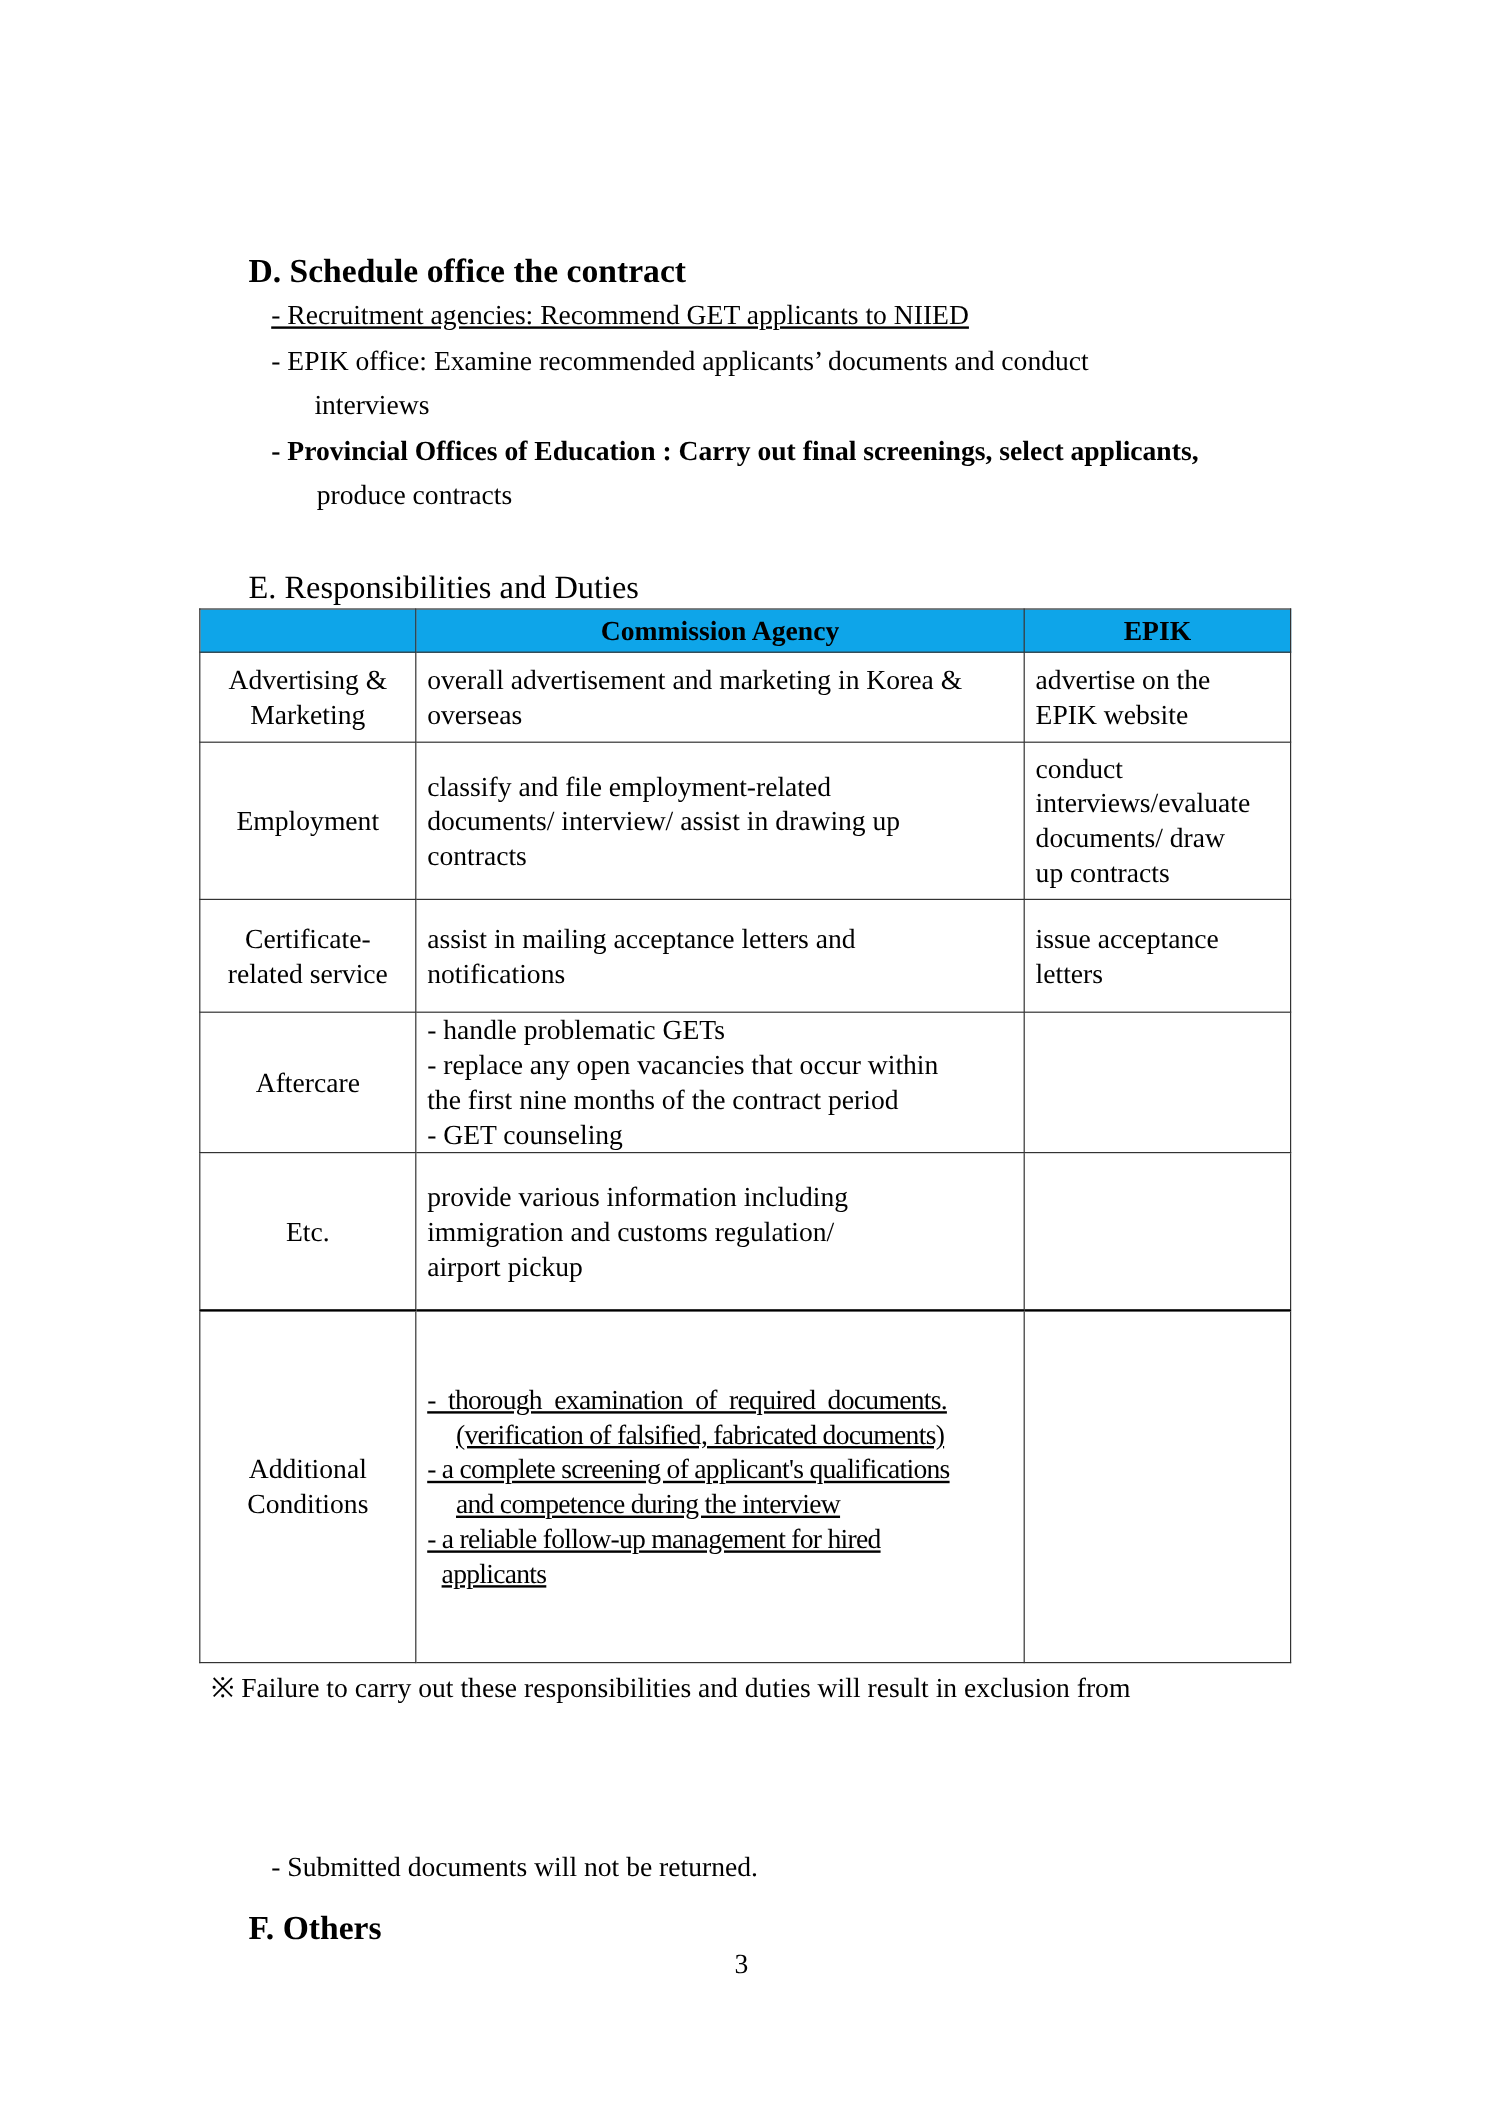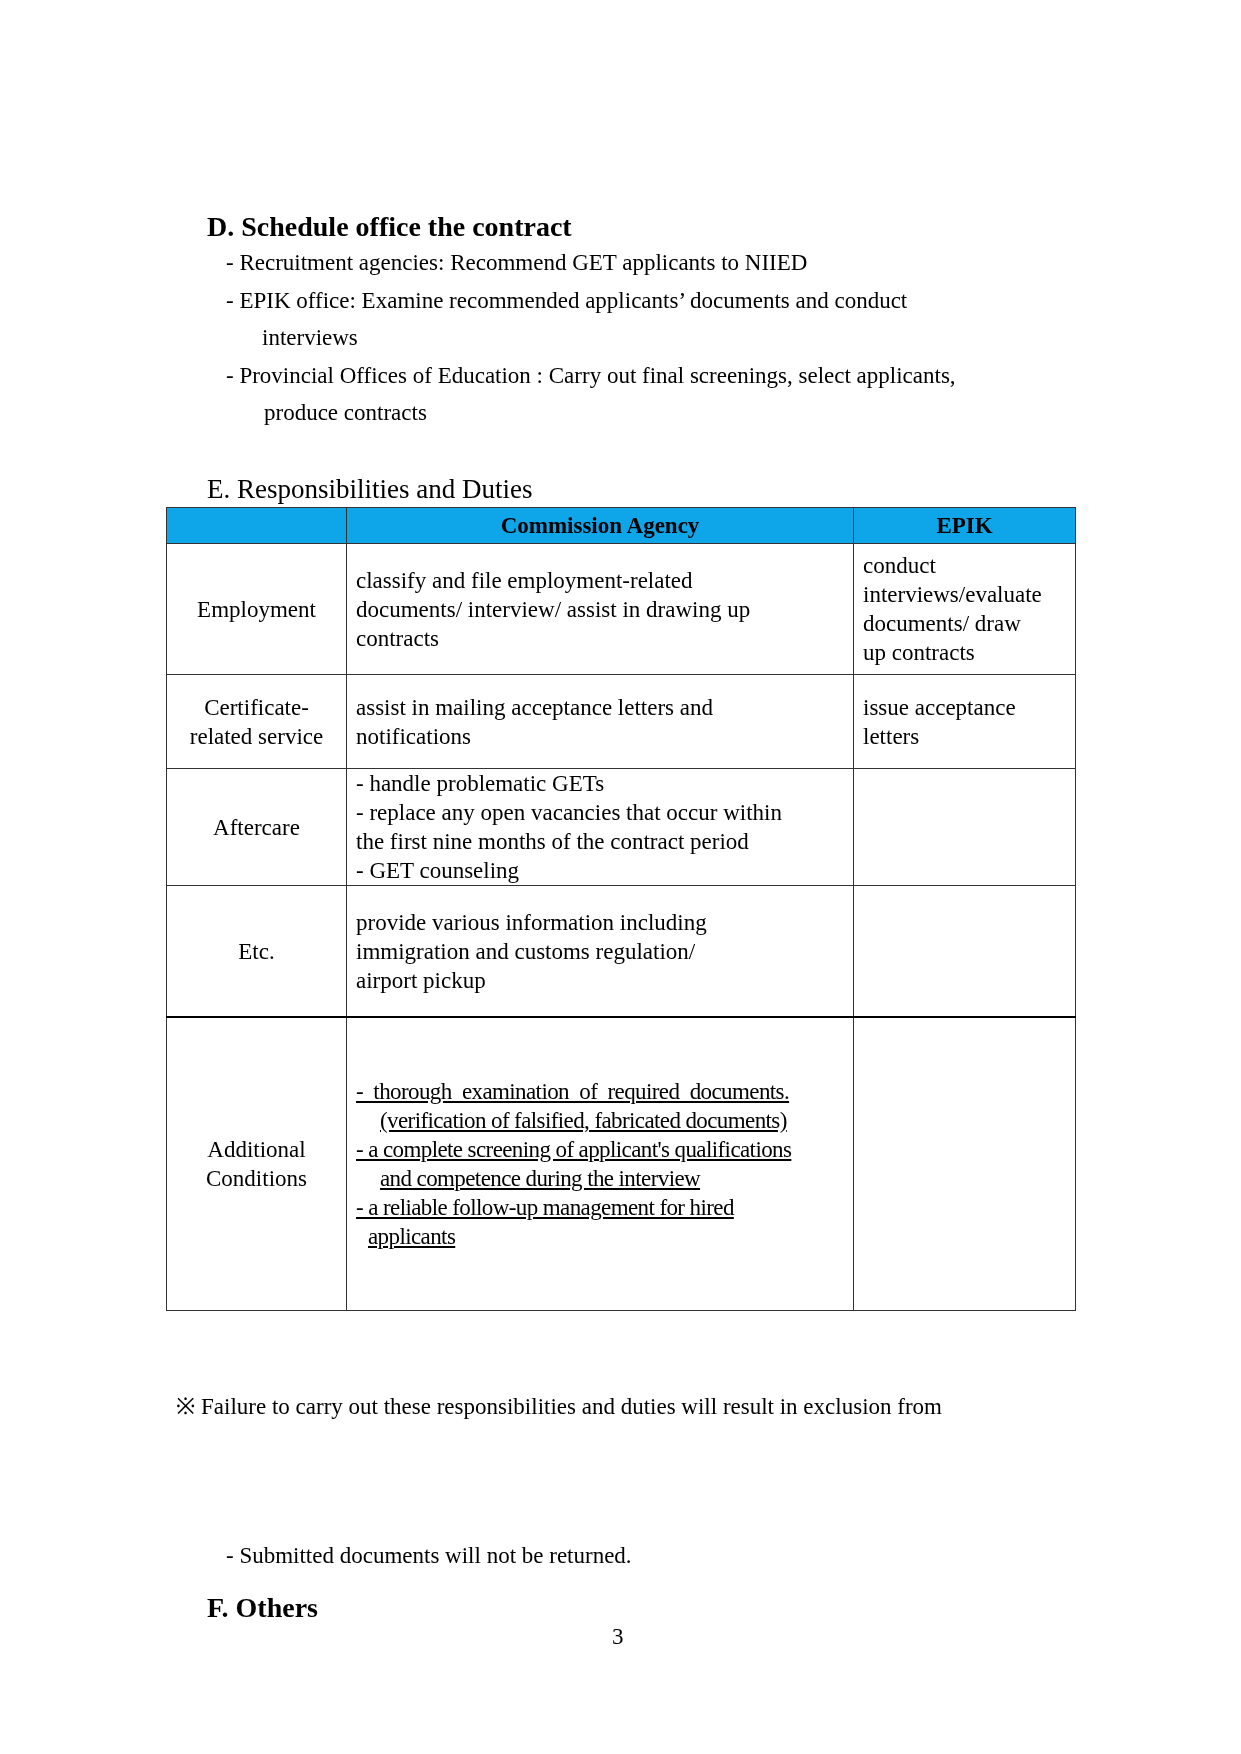--- a/index.html
+++ b/index.html
@@ -5,24 +5,24 @@
   html, body { margin: 0; padding: 0; background: #ffffff; }
   body { width: 1241px; height: 1754px; position: relative; overflow: hidden;
          font-family: "Liberation Serif", serif; color: #000; }
   .page { position: absolute; left: 0; top: 0; width: 1241px; height: 1754px; }
 
   .h-bold { position: absolute; font-weight: bold; font-size: 28px; line-height: 34px; }
   .h-plain { position: absolute; font-size: 27px; line-height: 32px; }
   .line { position: absolute; font-size: 23px; line-height: 30px; white-space: nowrap; }
 
   #sec-d-title { left: 207px; top: 210px; }
-  #d1 { left: 226px; top: 248px; }
+  #d1 { left: 226px; top: 248px; text-decoration: underline; }
   #d2 { left: 226px; top: 286px; }
   #d2b { left: 262px; top: 323px; }
-  #d3 { left: 226px; top: 361px; }
+  #d3 { left: 226px; top: 361px; font-weight: bold; }
   #d3b { left: 264px; top: 398px; }
 
   #sec-e-title { left: 207px; top: 473px; }
 
   table.duties { position: absolute; left: 166px; top: 507px; width: 909px;
                  border-collapse: collapse; table-layout: fixed; }
   table.duties td, table.duties th { border: 1.3px solid #333; padding: 0 9px;
                  font-size: 23px; line-height: 29px; vertical-align: middle; font-weight: normal; }
   table.duties th { background: #0ea5e9; font-weight: bold; text-align: center; height: 35px; }
   col.c1 { width: 180px; } col.c2 { width: 507px; } col.c3 { width: 222px; }
@@ -67,20 +67,34 @@
         <col class="c2">
         <col class="c3">
       </colgroup>
     <tbody>
         <tr>
       <th></th>
       <th>Commission Agency</th>
       <th>EPIK</th>
     </tr>
 
+    <tr class="r1">
+      <td class="cat">
+        <span class="l">Advertising &amp;</span>
+        <span class="l">Marketing</span>
+      </td>
+      <td class="agency">
+        <span class="l">overall advertisement and marketing in Korea &amp;</span>
+        <span class="l">overseas</span>
+      </td>
+      <td class="epik">
+        <span class="l">advertise on the</span>
+        <span class="l">EPIK website</span>
+      </td>
+    </tr>
 
     <tr class="r2">
       <td class="cat">
         <span class="l">Employment</span>
       </td>
       <td class="agency">
         <span class="l">classify and file employment-related</span>
         <span class="l">documents/ interview/ assist in drawing up</span>
         <span class="l">contracts</span>
       </td>

